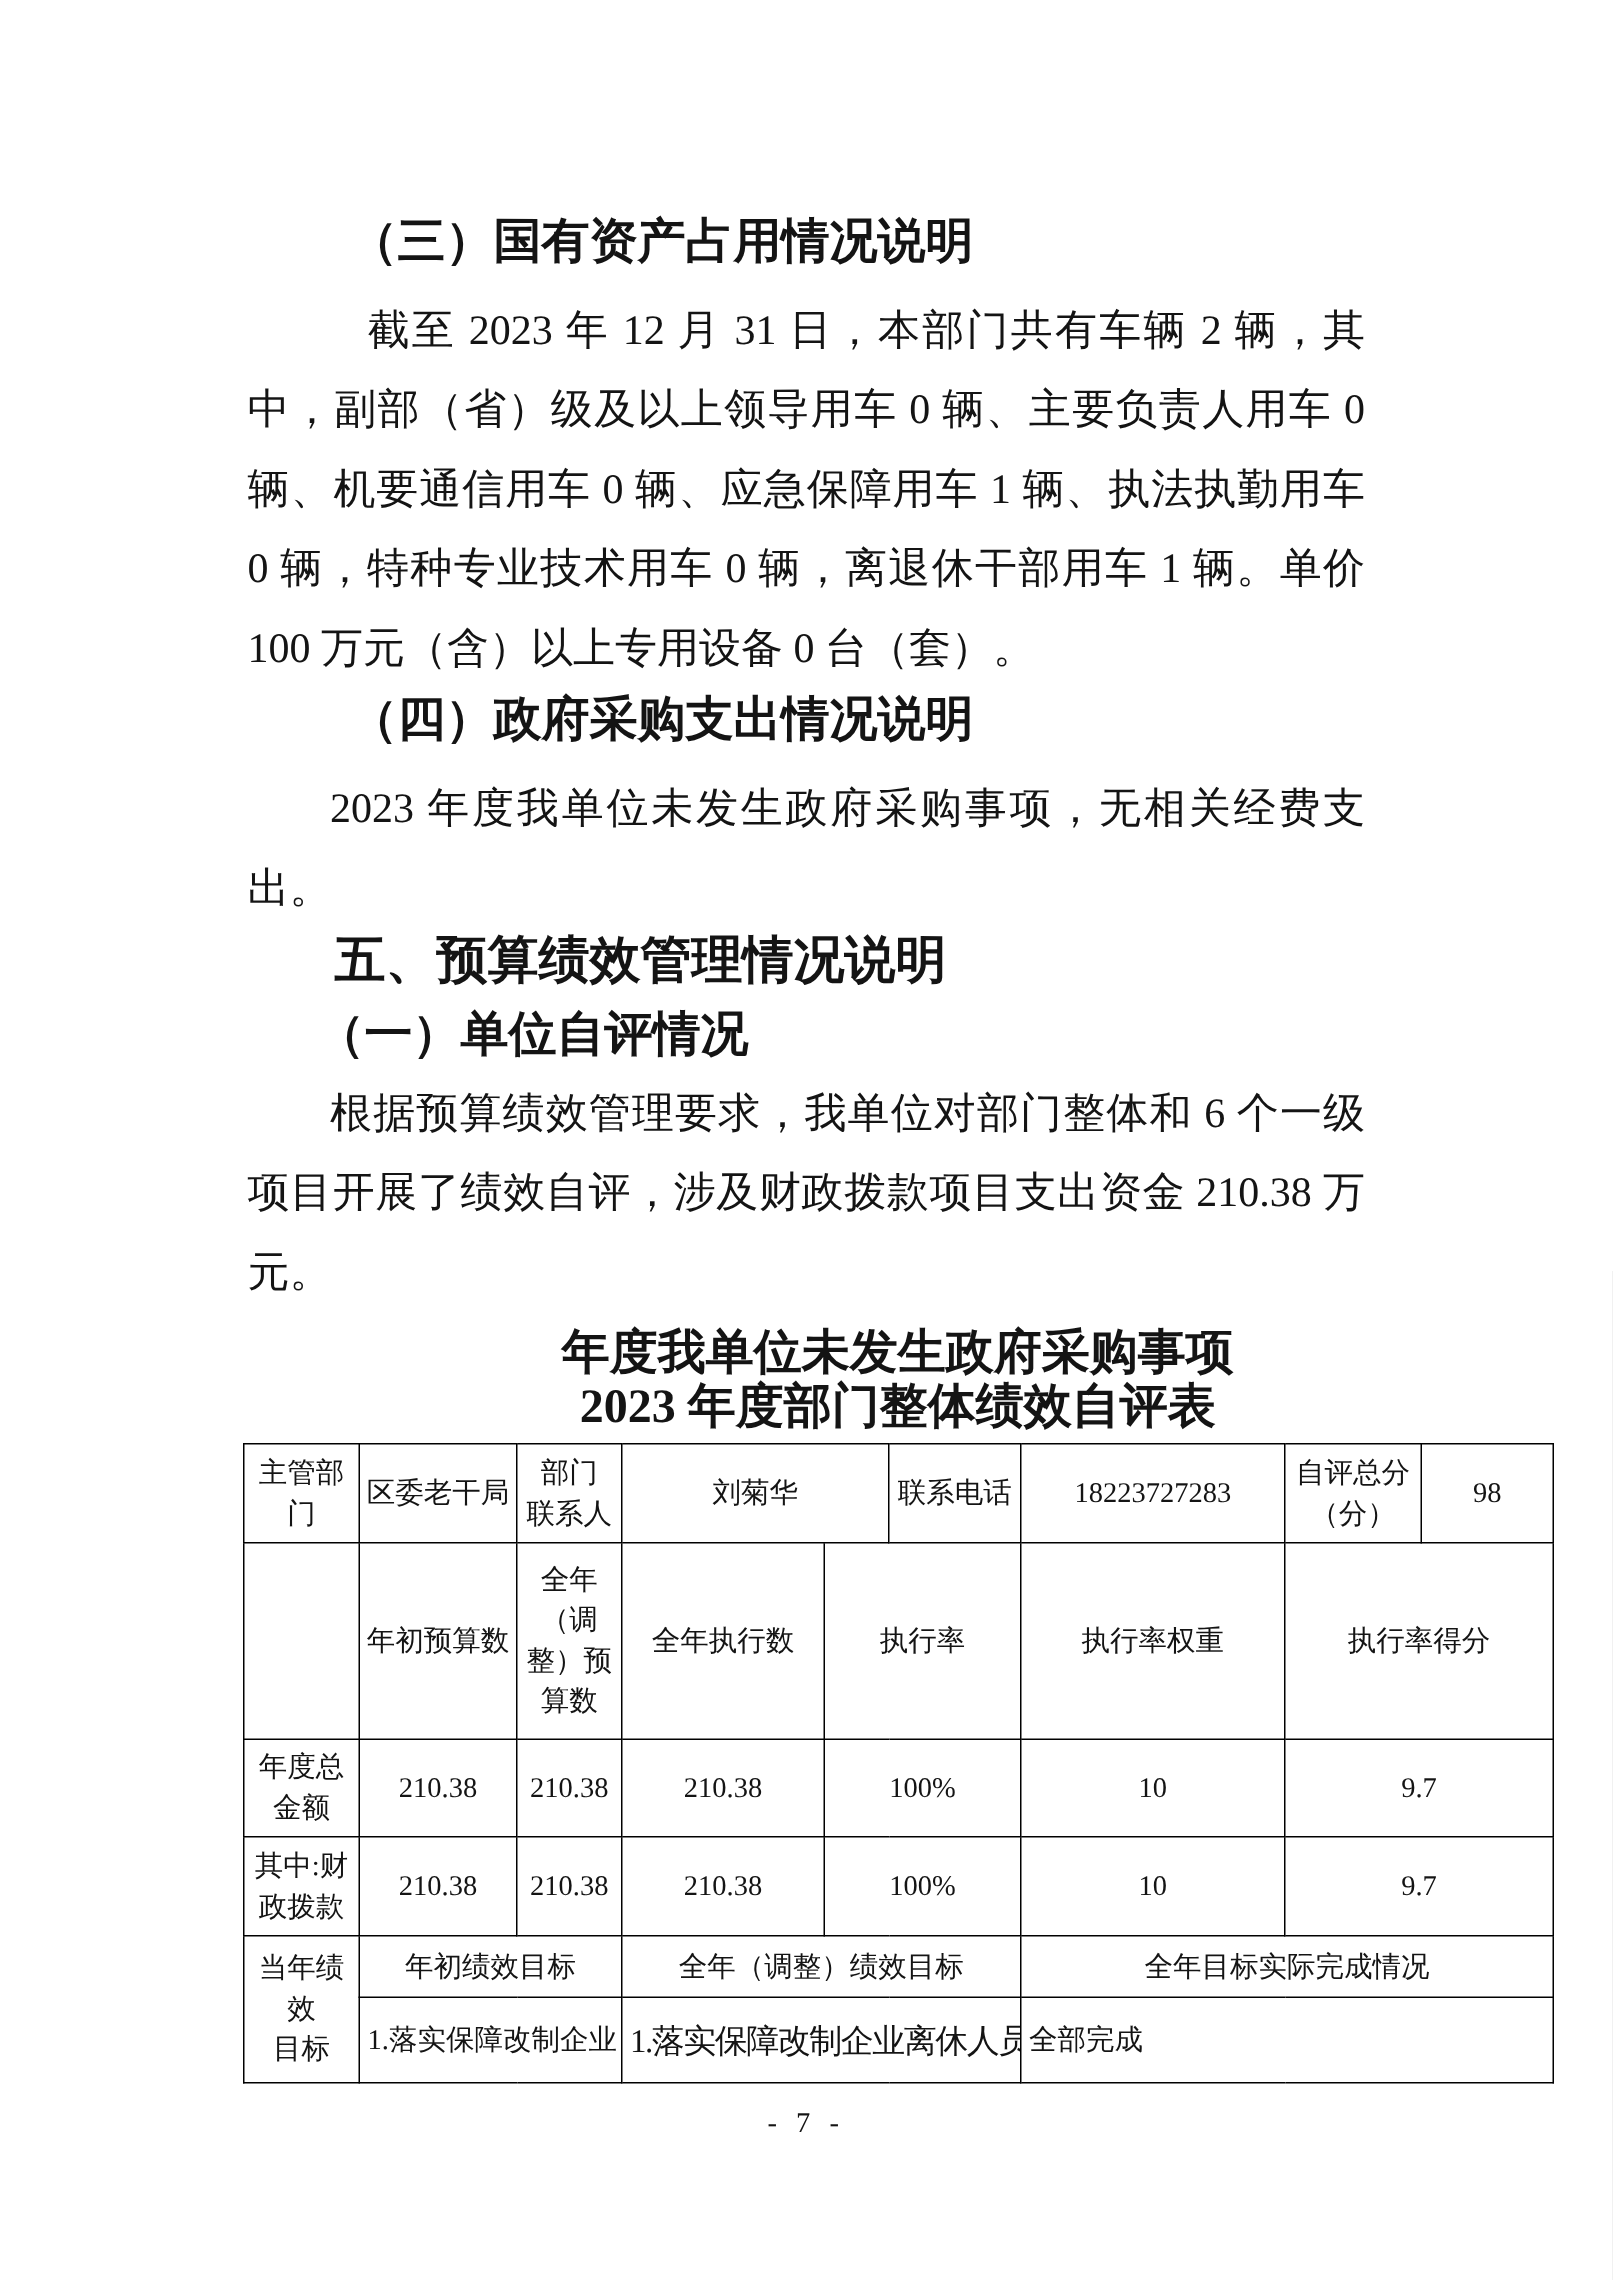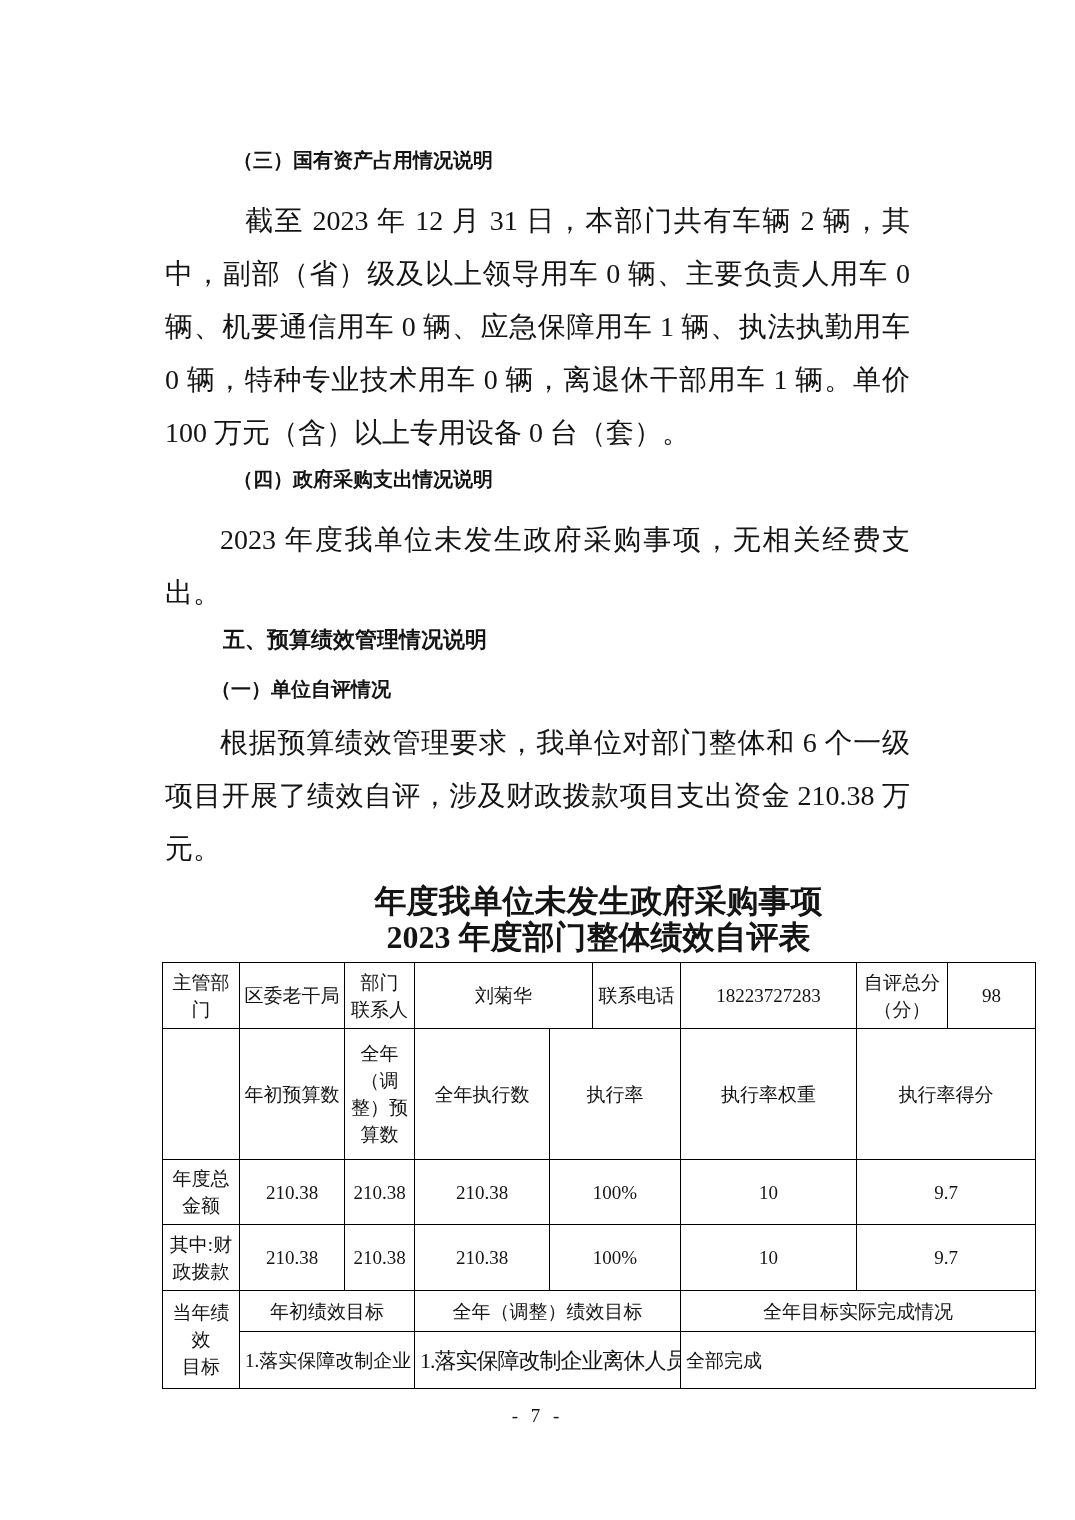--- a/index.html
+++ b/index.html
@@ -10,31 +10,31 @@
     background: #ffffff;
     margin: 0 auto;
     overflow: hidden;
     font-family: "Liberation Serif", "DejaVu Serif", serif;
     color: #141414;
   }
   .content {
     padding: 140px 165px 0 165px;
   }
   .h-kai {
-    font-size: 20px;
+    font-size: 32px;
     font-weight: bold;
     line-height: 40px;
     margin: 0;
     text-indent: 68px;
     font-family: "Liberation Serif", "DejaVu Serif", serif;
   }
   .h-kai.small-indent { text-indent: 46px; }
   .h-hei {
     font-family: "Liberation Sans", "DejaVu Sans", sans-serif;
-    font-size: 22px;
+    font-size: 34px;
     font-weight: bold;
     line-height: 42px;
     margin: 0;
     text-indent: 58px;
   }
   .para {
     font-size: 28px;
     line-height: 53px;
     text-align: justify;
     margin: 0;

